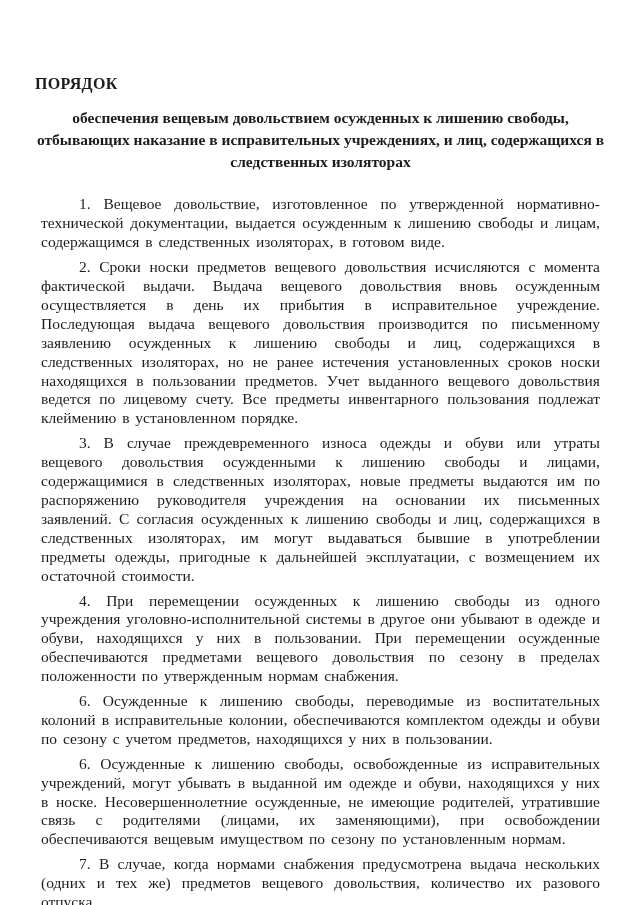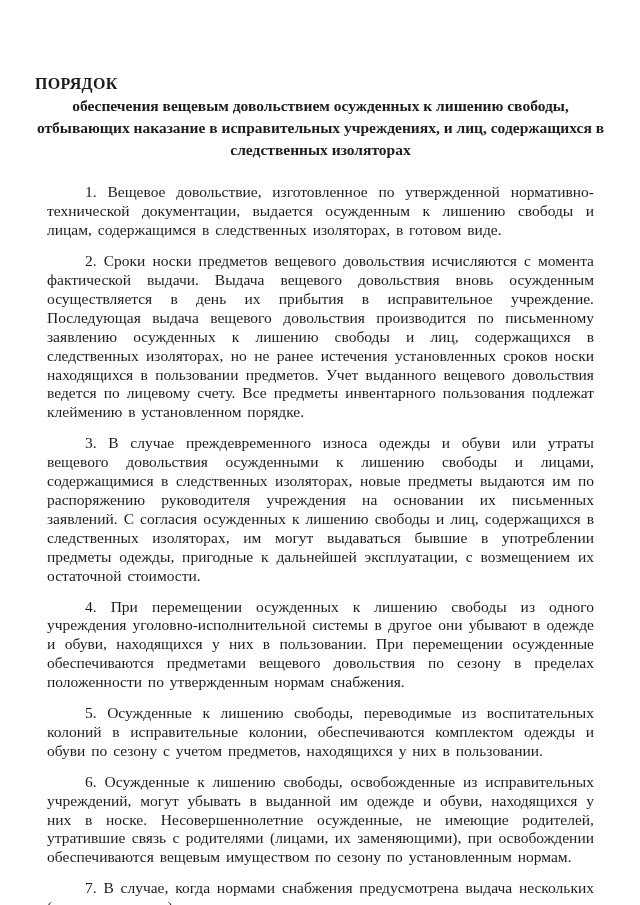--- a/index.html
+++ b/index.html
@@ -52,52 +52,52 @@
   
   .title{
     margin-top:27px;
     text-align:left;
     font-weight:bold;
     font-size:16px;
     line-height:22px;
     letter-spacing:0.3px;
   }
   .subtitle{
-    margin-top:0;
+    margin-top:12px;
     text-align:center;
     font-weight:bold;
     font-size:15.5px;
     line-height:21.8px;
   }
   
   .body-text{
     margin-top:23px;
     font-size:15.5px;
     line-height:18.9px;
     text-align:justify;
     text-align-last:left;
     word-spacing:2px;
   }
   .body-text p{
-    margin:12px;
+    margin:6px;
     text-indent:38px;
   }
 </style>
 </head>
 <body>
 
 <div class="page">
 
 
   <div class="title">ПОРЯДОК</div>
   <div class="subtitle">обеспечения вещевым довольствием осужденных к лишению свободы, отбывающих наказание в исправительных учреждениях, и лиц, содержащихся в следственных изоляторах</div>
 
   <div class="body-text">
     <p>1. Вещевое довольствие, изготовленное по утвержденной нормативно-технической документации, выдается осужденным к лишению свободы и лицам, содержащимся в следственных изоляторах, в готовом виде.</p>
     <p>2. Сроки носки предметов вещевого довольствия исчисляются с момента фактической выдачи. Выдача вещевого довольствия вновь осужденным осуществляется в день их прибытия в исправительное учреждение. Последующая выдача вещевого довольствия производится по письменному заявлению осужденных к лишению свободы и лиц, содержащихся в следственных изоляторах, но не ранее истечения установленных сроков носки находящихся в пользовании предметов. Учет выданного вещевого довольствия ведется по лицевому счету. Все предметы инвентарного пользования подлежат клеймению в установленном порядке.</p>
     <p>3. В случае преждевременного износа одежды и обуви или утраты вещевого довольствия осужденными к лишению свободы и лицами, содержащимися в следственных изоляторах, новые предметы выдаются им по распоряжению руководителя учреждения на основании их письменных заявлений. С согласия осужденных к лишению свободы и лиц, содержащихся в следственных изоляторах, им могут выдаваться бывшие в употреблении предметы одежды, пригодные к дальнейшей эксплуатации, с возмещением их остаточной стоимости.</p>
     <p>4. При перемещении осужденных к лишению свободы из одного учреждения уголовно-исполнительной системы в другое они убывают в одежде и обуви, находящихся у них в пользовании. При перемещении осужденные обеспечиваются предметами вещевого довольствия по сезону в пределах положенности по утвержденным нормам снабжения.</p>
-    <p>5. Осужденные к лишению свободы, переводимые из воспитательных колоний в исправительные колонии, обеспечиваются комплектом одежды и обуви по сезону с учетом предметов, находящихся у них в пользовании.</p>
+    <p>6. Осужденные к лишению свободы, переводимые из воспитательных колоний в исправительные колонии, обеспечиваются комплектом одежды и обуви по сезону с учетом предметов, находящихся у них в пользовании.</p>
     <p>6. Осужденные к лишению свободы, освобожденные из исправительных учреждений, могут убывать в выданной им одежде и обуви, находящихся у них в носке. Несовершеннолетние осужденные, не имеющие родителей, утратившие связь с родителями (лицами, их заменяющими), при освобождении обеспечиваются вещевым имуществом по сезону по установленным нормам.</p>
     <p>7. В случае, когда нормами снабжения предусмотрена выдача нескольких (одних и тех же) предметов вещевого довольствия, количество их разового отпуска</p>
   </div>
 
 </div>
 
 </body></html>

